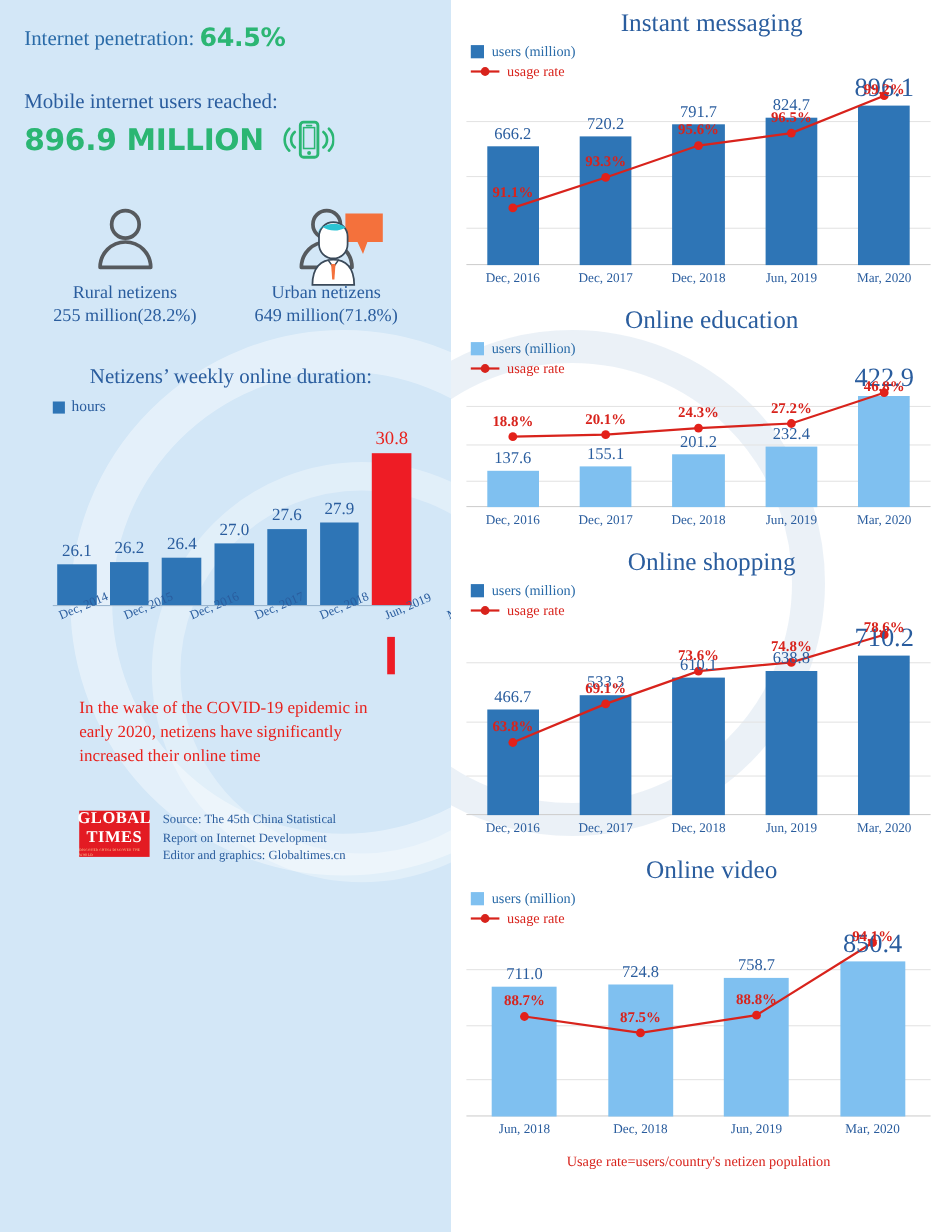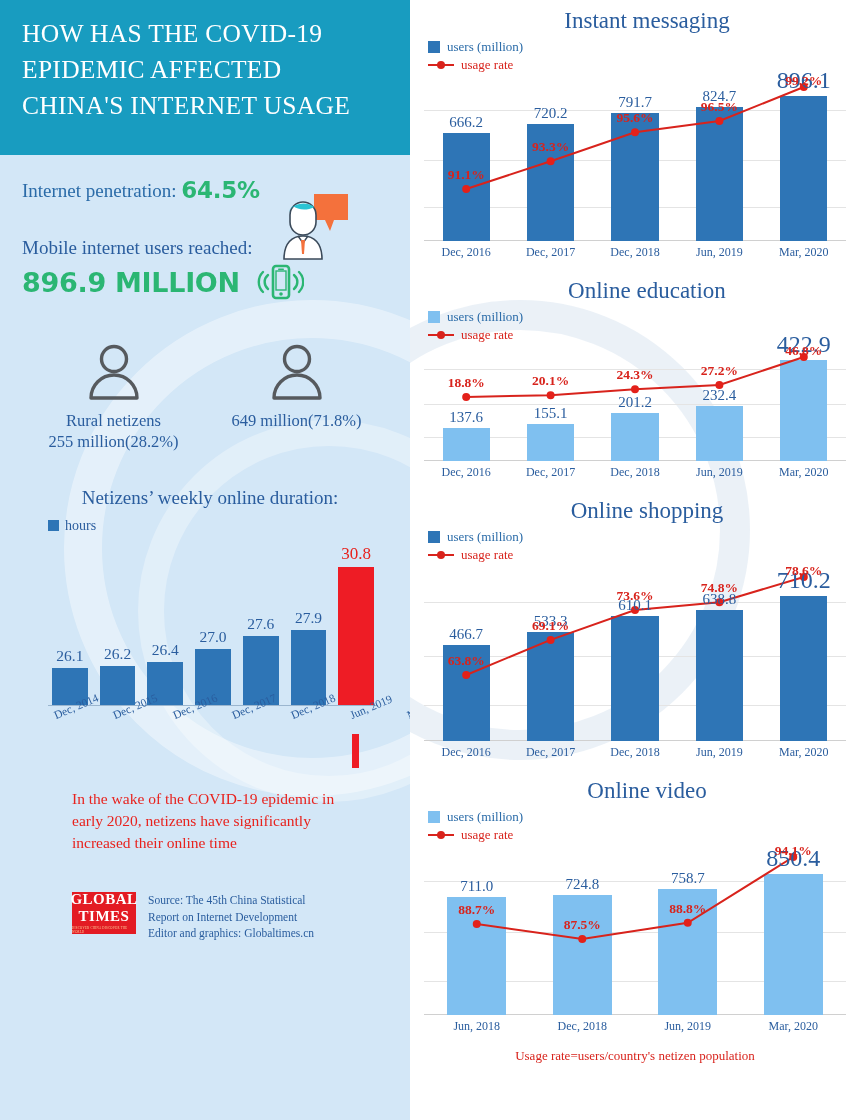--- a/index.html
+++ b/index.html
@@ -123,27 +123,20 @@
   .note { text-align: center; color: #d8231c; font-size: 13px; margin-top: 14px; }
   svg.line-layer { position: absolute; left: 0; top: 0; overflow: visible; }
 </style>
 </head>
 <body>
 
 <div class="page">
 
   <div class="left">
 
-    <div class="header">
-      <h1>
-        <span>HOW HAS THE COVID-19</span><br>
-        <span>EPIDEMIC AFFECTED</span><br>
-        <span>CHINA'S INTERNET USAGE</span>
-      </h1>
-    </div>
 
     <svg class="person-icon" viewBox="0 0 78 72">
       <path d="M40 6 h34 v26 h-14 l-4 11 -5 -11 h-11 z" fill="#f4713c"></path>
       <path d="M16 27 a13 13 0 0 1 26 0 v7 a13 13 0 0 1 -26 0 z" fill="#ffffff" stroke="#3b4a5a" stroke-width="1.6"></path>
       <path d="M15 26 c0 -13 28 -15 28 0 c0 -5 -3 -7 -3 -7 c-7 4 -16 3 -21 -1 c-3 2 -4 5 -4 8 z" fill="#2bc4d4"></path>
       <path d="M10 71 c0 -16 8 -23 19 -23 c11 0 19 7 19 23 z" fill="#ffffff" stroke="#3b4a5a" stroke-width="1.6"></path>
       <path d="M24 48 l5 7 5 -7" fill="none" stroke="#3b4a5a" stroke-width="1.4"></path>
       <path d="M27 52 h4 l-1 14 -2 0 z" fill="#f4713c"></path>
     </svg>
 
@@ -181,20 +174,21 @@
           <div>Rural netizens</div>
           <div>255 million(28.2%)</div>
         </div>
         <div class="nz">
           <div class="pic">
             <svg width="62" height="62" viewBox="0 0 62 62">
               <circle cx="31" cy="17" r="12.5" fill="none" stroke="#565a5e" stroke-width="3.4"></circle>
               <path d="M8 56 a23 23 0 0 1 46 0 z" fill="none" stroke="#565a5e" stroke-width="3.4" stroke-linejoin="round"></path>
             </svg>
           </div>
+          <div>Urban netizens</div>
           <div>649 million(71.8%)</div>
         </div>
       </div>
 
       <div>
         <div class="dur-title">Netizens’ weekly online duration:</div>
         <div class="dur-legend">
           <span class="sw"></span>
           <span>hours</span>
         </div>

